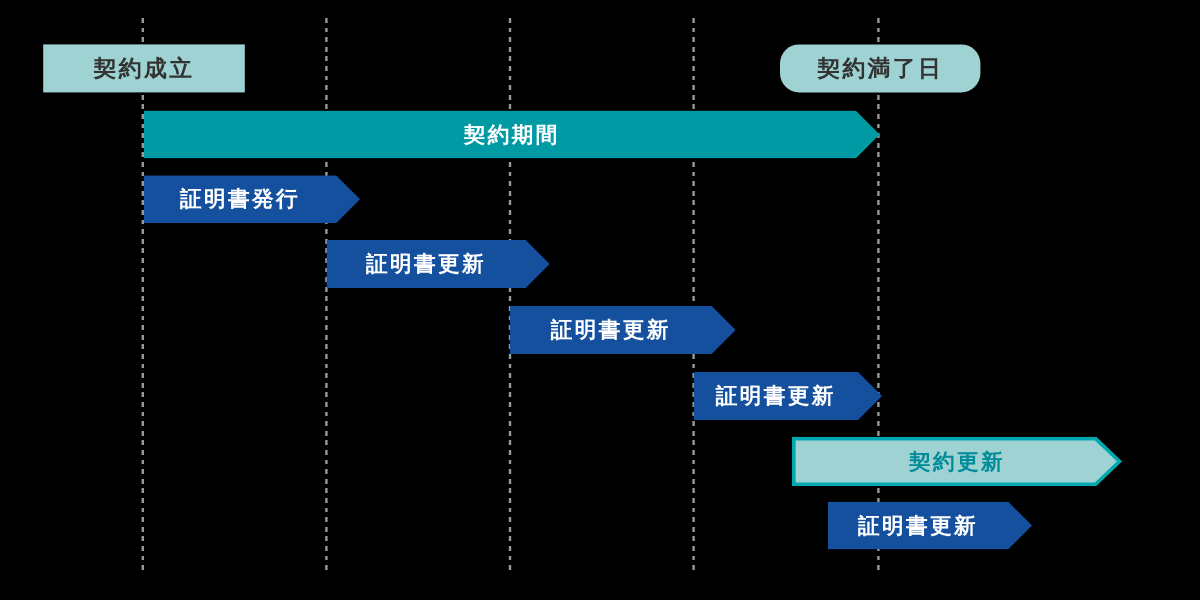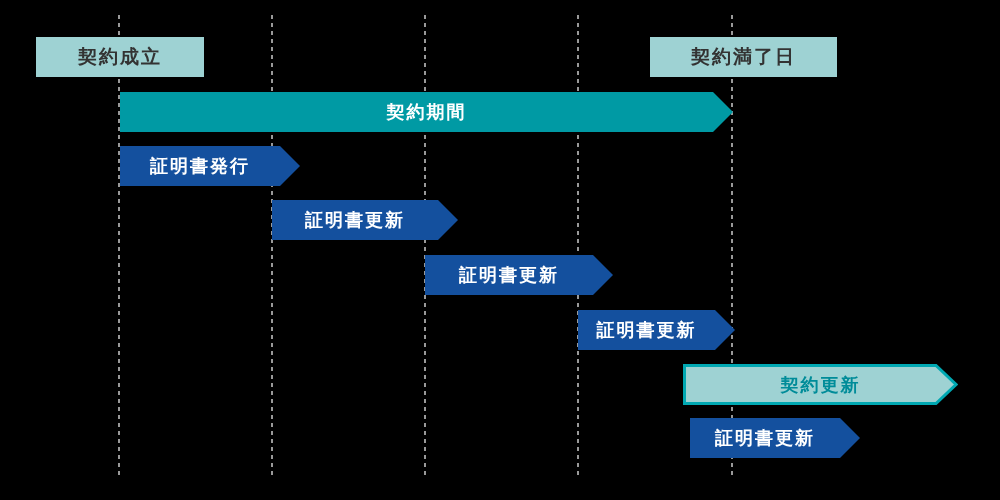--- a/index.html
+++ b/index.html
@@ -22,34 +22,34 @@
     position:absolute;top:15px;height:463px;width:2px;
     background-image:repeating-linear-gradient(to bottom,var(--gridline) 0 4px,transparent 4px 8px);
   }
   .gl-1{left:118px;} .gl-2{left:271px;} .gl-3{left:424px;} .gl-4{left:577px;} .gl-5{left:731px;}
   .milestone{
     position:absolute;height:40px;background:var(--milestone_fill);
     color:var(--milestone_text);display:flex;align-items:center;justify-content:center;
     font-size:19px;font-weight:bold;letter-spacing:2px;
   }
   .ms-start{left:36px;top:37px;width:168px;}
-  .ms-end{left:650px;top:37px;width:187px;}
+  .ms-end{left:650px;top:37px;width:167px;border-radius:16px;}
   .arrow{
     position:absolute;height:40px;display:flex;align-items:center;justify-content:center;
     color:var(--bar_text);font-size:18px;font-weight:bold;letter-spacing:2px;
     clip-path:polygon(0 0,calc(100% - 20px) 0,100% 50%,calc(100% - 20px) 100%,0 100%);
   }
   .arrow.tip-pad{padding-right:20px;box-sizing:border-box;}
   .bar-period{left:120px;top:92px;width:613px;background:var(--period_teal);}
   .bar-issue {left:120px;top:146px;width:180px;background:var(--cert_blue);}
   .bar-ren1  {left:272px;top:200px;width:186px;background:var(--cert_blue);}
   .bar-ren2  {left:425px;top:255px;width:188px;background:var(--cert_blue);}
   .bar-ren3  {left:578px;top:310px;width:157px;background:var(--cert_blue);}
   .bar-ren4  {left:690px;top:418px;width:170px;background:var(--cert_blue);}
-  .renewal-wrap{position:absolute;left:683px;top:364px;width:275px;height:41px;}
+  .renewal-wrap{position:absolute;left:660px;top:364px;width:275px;height:41px;}
   .renewal-wrap svg{position:absolute;left:0;top:0;display:block;}
   .renewal-label{
     position:absolute;left:0;top:0;width:100%;height:100%;
     display:flex;align-items:center;justify-content:center;
     color:var(--renewal_text);font-size:18px;font-weight:bold;letter-spacing:2px;
   }
 </style>
 </head>
 <body>
 

